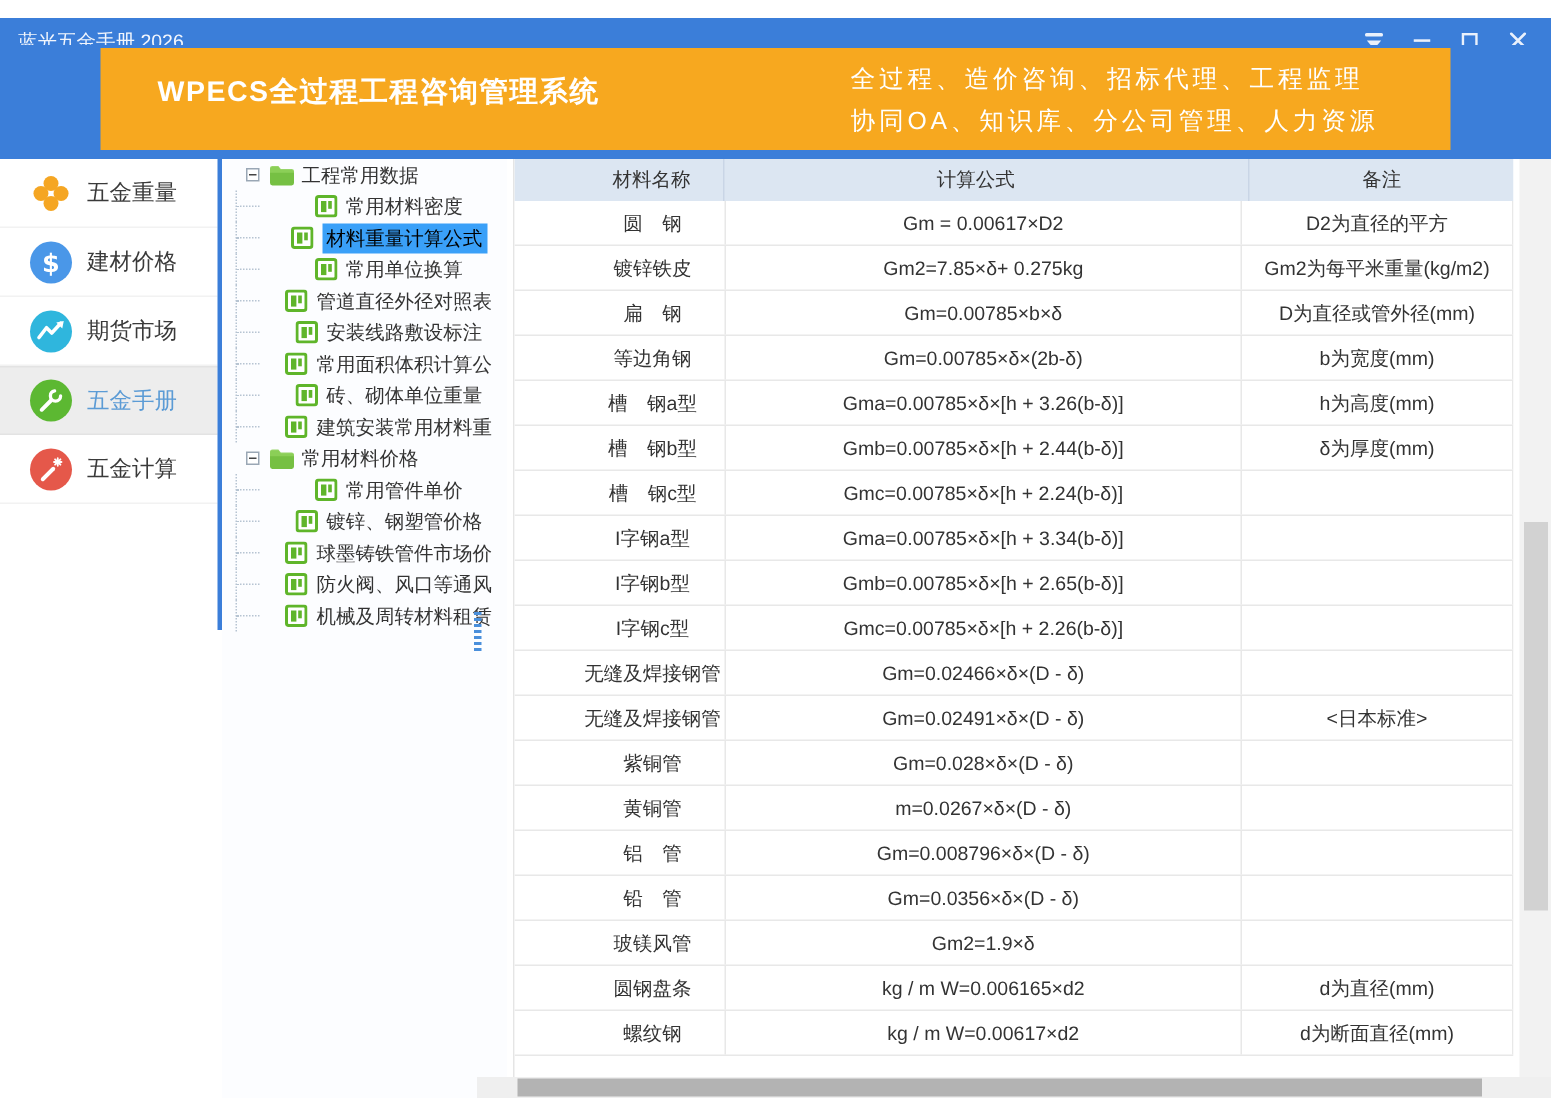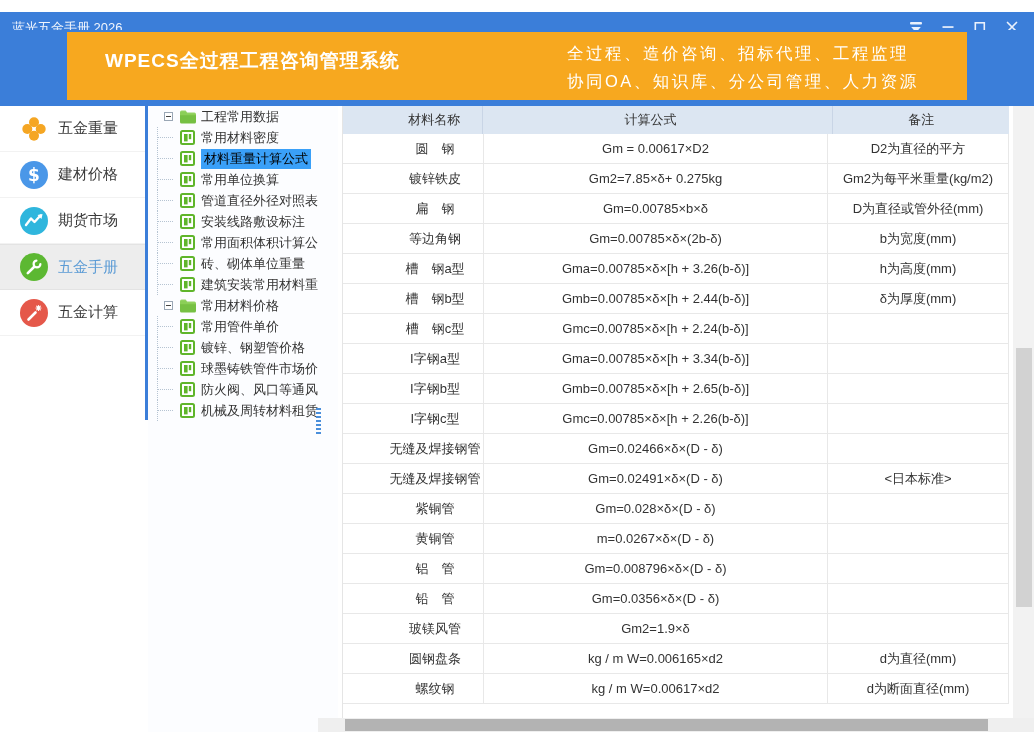--- a/index.html
+++ b/index.html
@@ -31,21 +31,21 @@
   .sb-item.selected .sb-label{color:var(--sidebar-selected-text);}
 
   
   .tree-divider{position:absolute;left:145px;top:106px;width:3px;height:314px;background:var(--blue);}
   .tree-panel{position:absolute;left:148px;top:106px;width:190px;height:626px;background:#fcfdff;font-size:13px;overflow:hidden;}
   .tnode{position:relative;height:21px;display:flex;align-items:center;white-space:nowrap;cursor:pointer;}
   .tfolder{padding-left:16px;}
   .expander{width:9px;height:9px;border:1px solid #9aa7b5;background:#fff;display:inline-flex;align-items:center;justify-content:center;margin-right:6px;flex:none;}
   .minus{width:5px;height:1px;background:#444;}
   .ticon{display:inline-flex;margin-right:5px;flex:none;}
-  .tchild{padding-left:32px;}
+  .tchild{padding-left:32px;justify-content:center;}
   .tchild::before{content:"";position:absolute;left:9px;top:0;bottom:0;border-left:1px dotted #b6c4d2;}
   .tchild::after{content:"";position:absolute;left:9px;top:10px;width:16px;border-top:1px dotted #b6c4d2;}
   .tchild .ticon{margin-right:6px;position:relative;z-index:1;background:#fcfdff;}
   .tlabel{color:#333;}
   .tlabel.selected{background:var(--tree-select);color:#000;padding:1px 3px;}
   .tree-scroll-thumb{position:absolute;left:316px;top:408px;width:5px;height:26px;
     background-image:repeating-linear-gradient(0deg,#4a8fdb 0 2px,transparent 2px 4px);}
 
   
   .table-wrap{position:absolute;left:342px;top:106px;width:667px;height:612px;overflow:hidden;background:#fff;border-left:1px solid #e5e5e5;}

